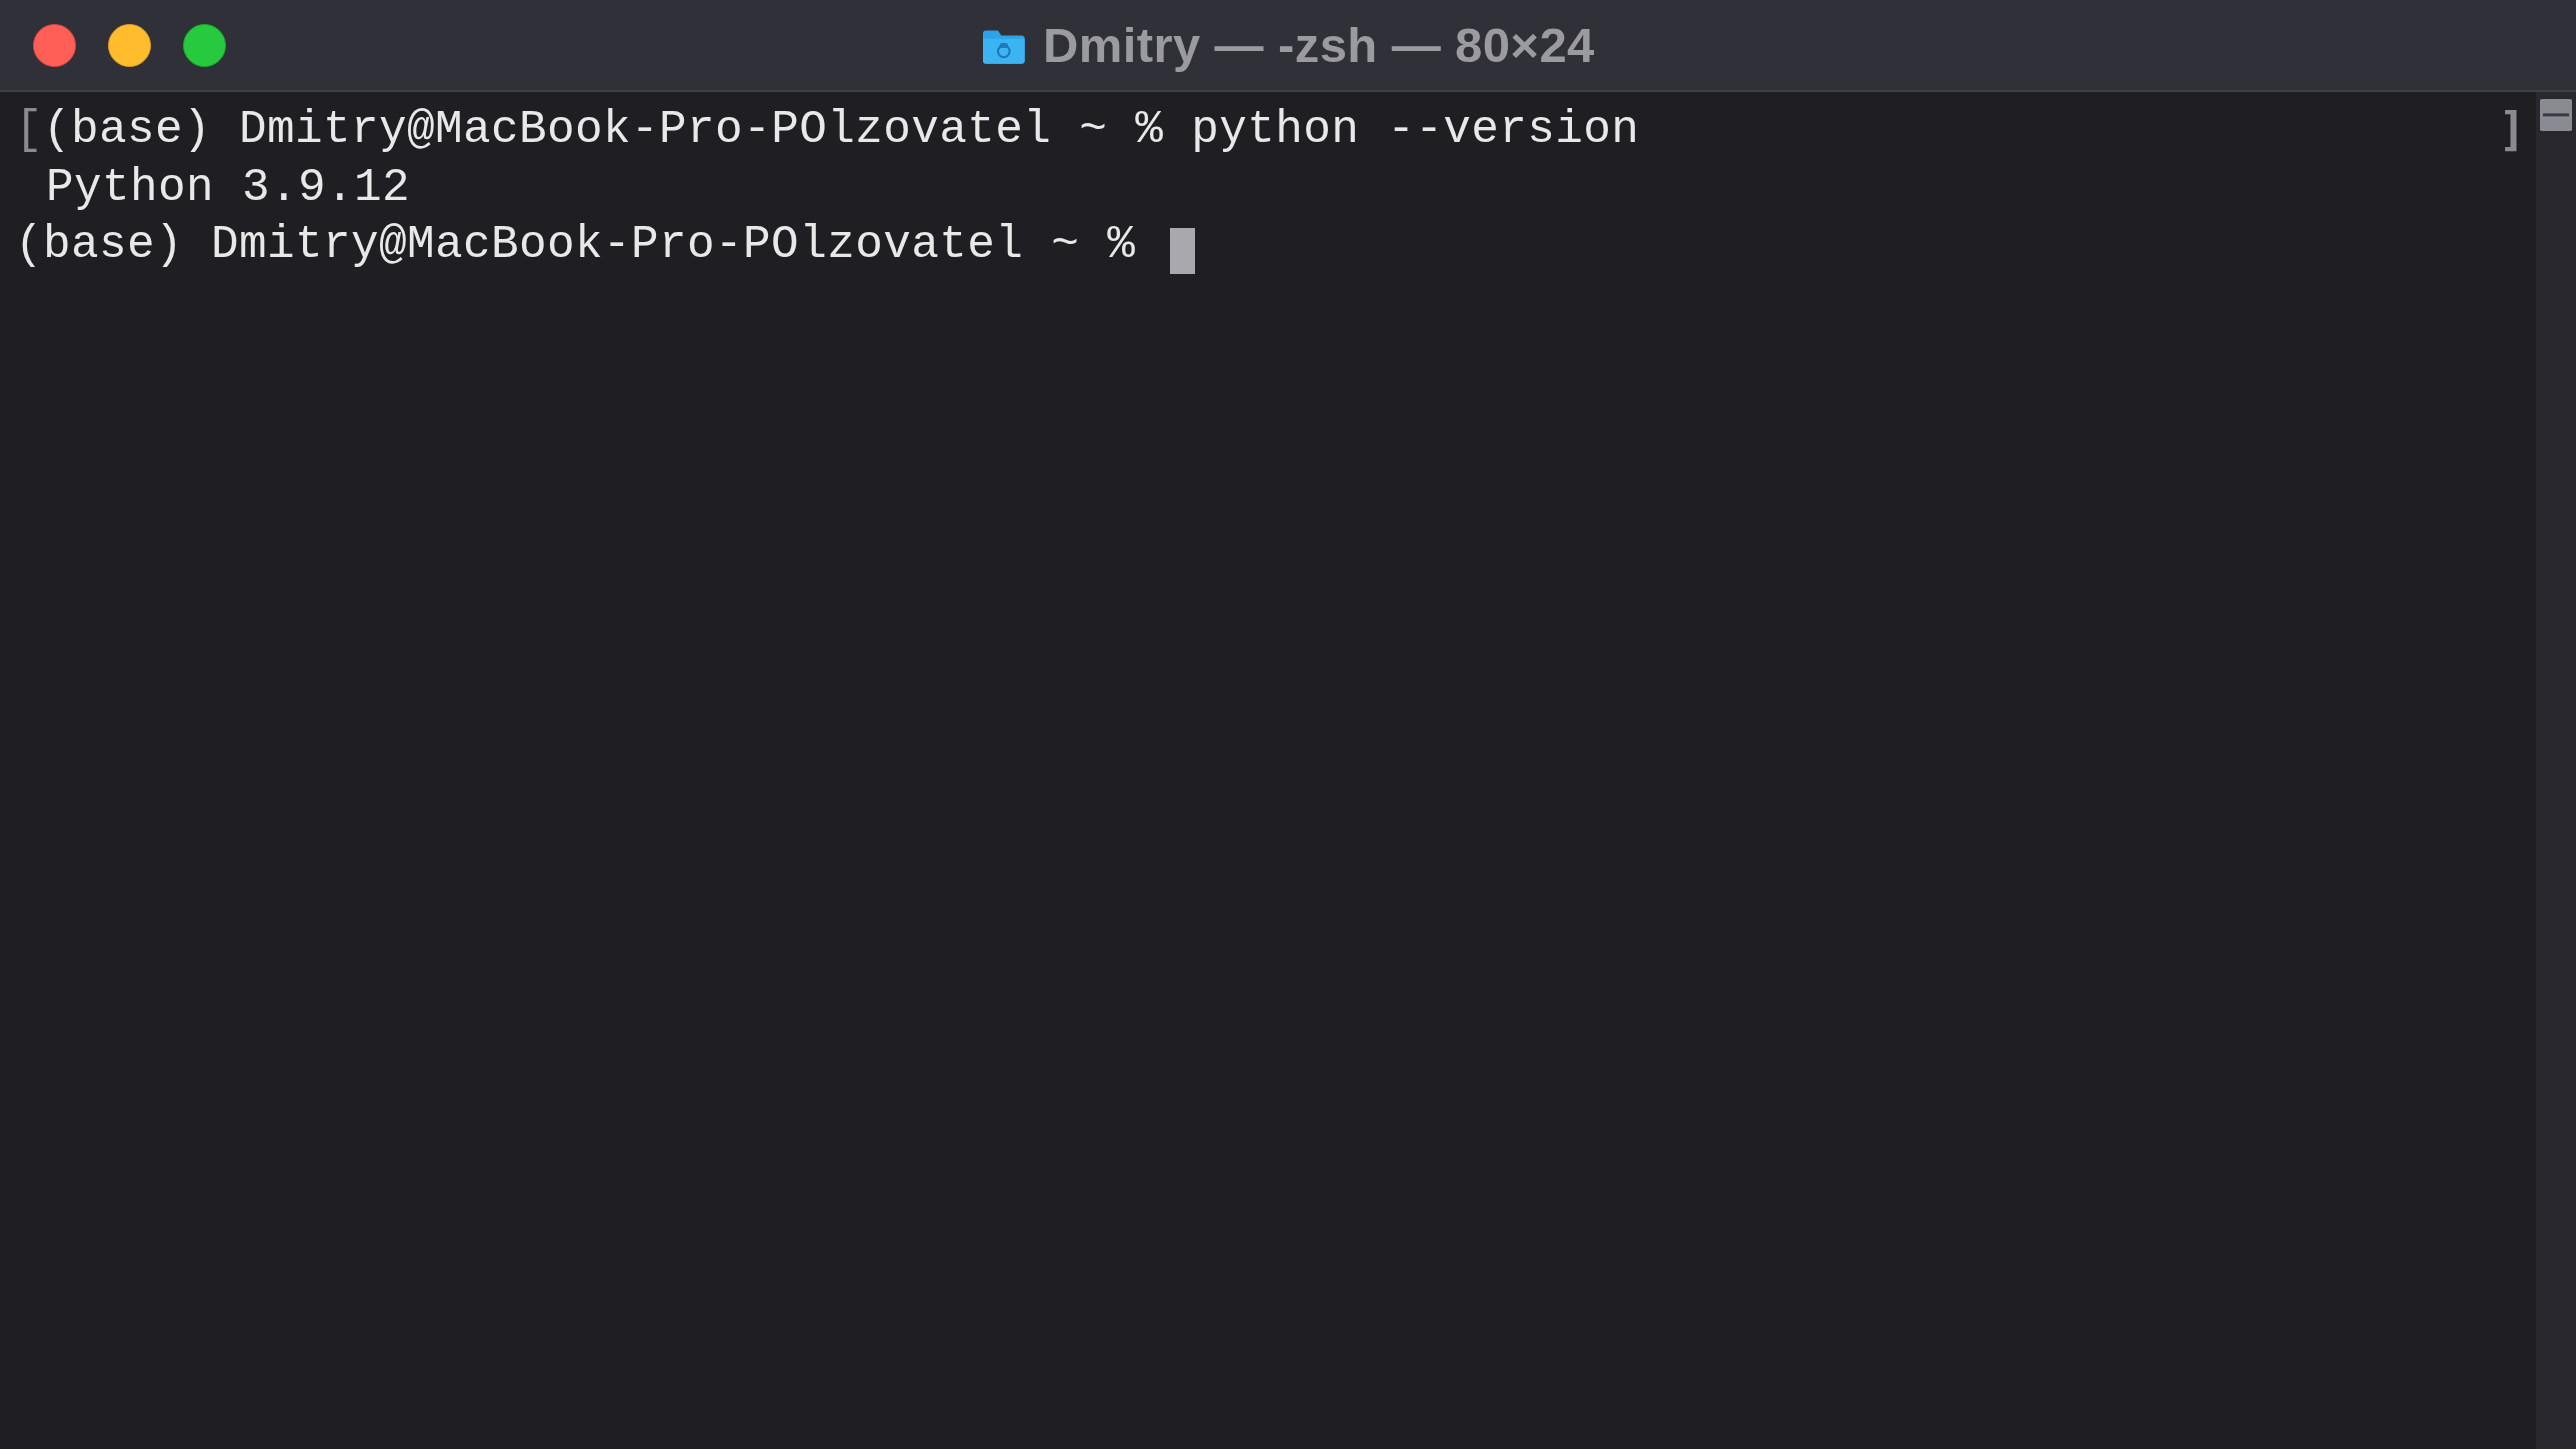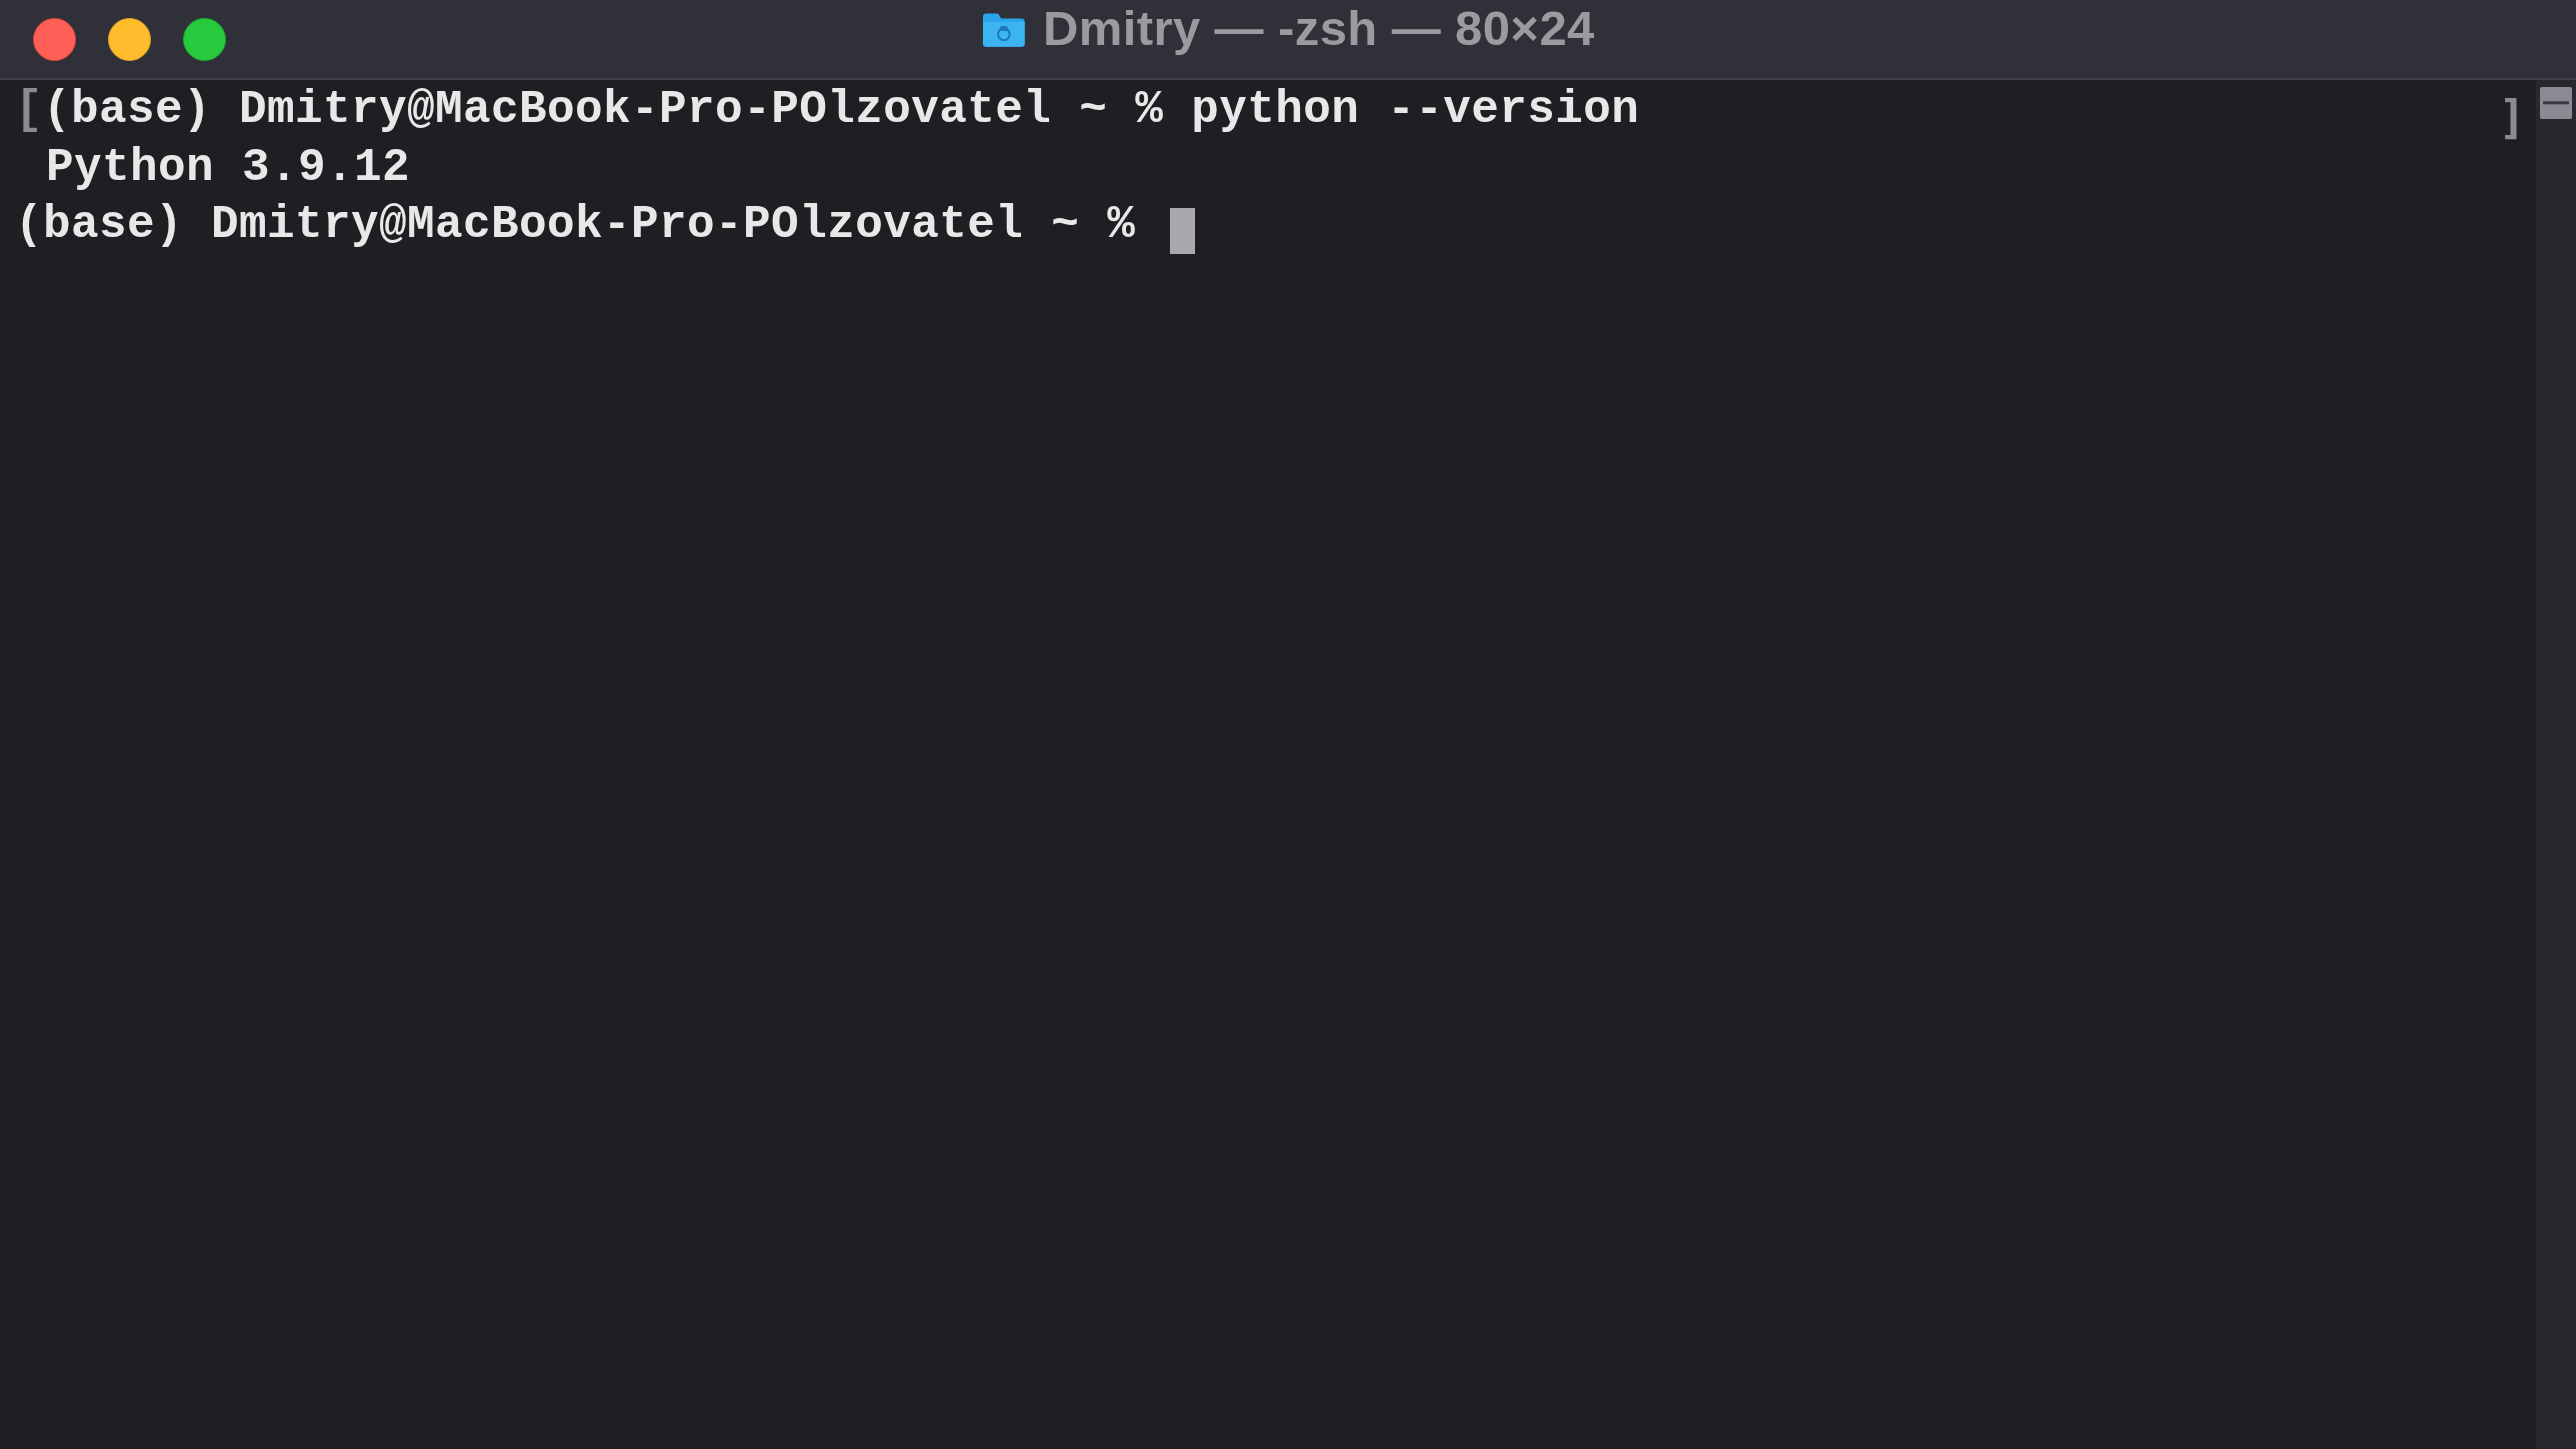--- a/index.html
+++ b/index.html
@@ -18,23 +18,24 @@
     
     .window {
       width: 100%;
       height: 100%;
       background: #1e1e23;
       display: flex;
       flex-direction: column;
     }
     
     .titlebar {
-      height: 80px;
+      height: 92px;
       background: #2f3038;
       display: flex;
+      align-items: center;
       position: relative;
       border-bottom: 2.5px solid #404048;
     }
     
     .traffic-lights {
       display: flex;
       gap: 32px;
       padding-left: 33px;
       align-items: center;
     }
@@ -89,26 +90,26 @@
     
     .terminal-body {
       flex: 1;
       display: flex;
       background: #1e1e23;
       position: relative;
     }
     
     .terminal-content {
       flex: 1;
-      padding: 2px 15px;
+      padding: 10px 15px;
       font-family: "SF Mono", Menlo, Monaco, "Courier New", monospace;
       font-size: 46px;
       line-height: 1.25;
       color: #e8e8e8;
-      font-weight: 700;
+      font-weight: 400;
       letter-spacing: 0.4px;
       white-space: pre;
     }
     
     .terminal-line {
       display: block;
     }
     
     .bracket-left {
       color: #8a8a90;

